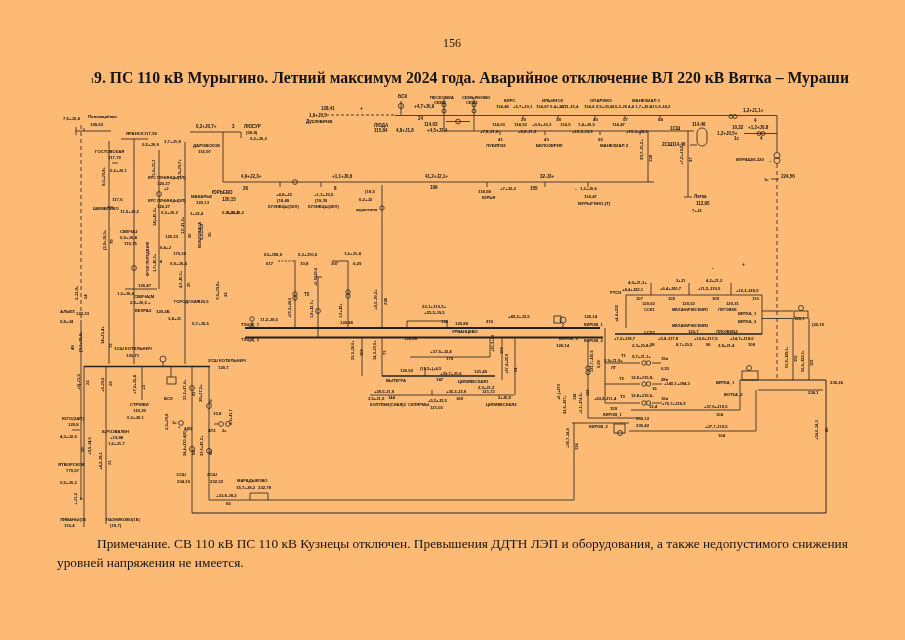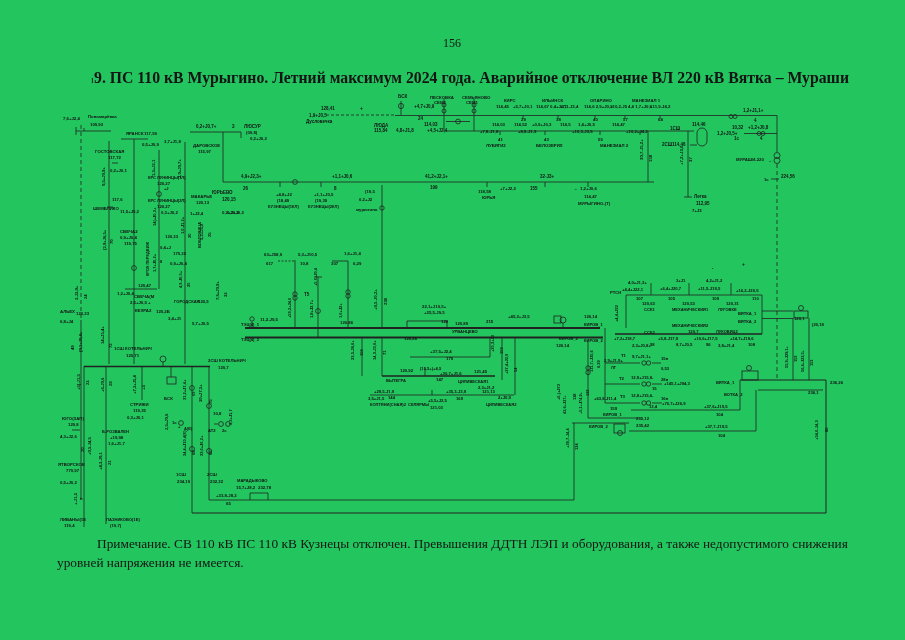--- a/index.html
+++ b/index.html
@@ -1,15 +1,15 @@
 <!DOCTYPE html>
 <html><head><meta charset="utf-8"><title>p</title>
 <style>
 html,body{margin:0;padding:0;background:#ffffff;}
-#page{position:relative;width:905px;height:640px;background:#22c55e;overflow:hidden;}
+#page{position:relative;width:905px;height:640px;background:#fdba74;overflow:hidden;}
 </style></head>
 <body>
 <div id="page">
 <svg width="905" height="640" viewBox="0 0 905 640" xmlns="http://www.w3.org/2000/svg">
 <text x="452" y="47" font-family="&quot;Liberation Serif&quot;, serif" font-size="12" fill="#141414" text-anchor="middle">156</text>
 <text x="94" y="82.5" font-family="&quot;Liberation Serif&quot;, serif" font-size="15.75" fill="#141414" text-anchor="start" font-weight="bold">9. ПС 110 кВ Мурыгино. Летний максимум 2024 года. Аварийное отключение ВЛ 220 кВ Вятка – Мураши</text>
 <text x="91" y="82.5" font-family="&quot;Liberation Serif&quot;, serif" font-size="10" fill="#141414" text-anchor="start">ı</text>
 <text x="97" y="548" font-family="&quot;Liberation Serif&quot;, serif" font-size="13.35" fill="#141414" text-anchor="start">Примечание. СВ 110 кВ ПС 110 кВ Кузнецы отключен. Превышения ДДТН ЛЭП и оборудования, а также недопустимого снижения</text>
 <text x="57" y="566.5" font-family="&quot;Liberation Serif&quot;, serif" font-size="13.35" fill="#141414" text-anchor="start">уровней напряжения не имеется.</text>
 <line x1="326" y1="115" x2="395" y2="115" stroke="#222" stroke-width="0.8" stroke-dasharray="3,2"></line>

